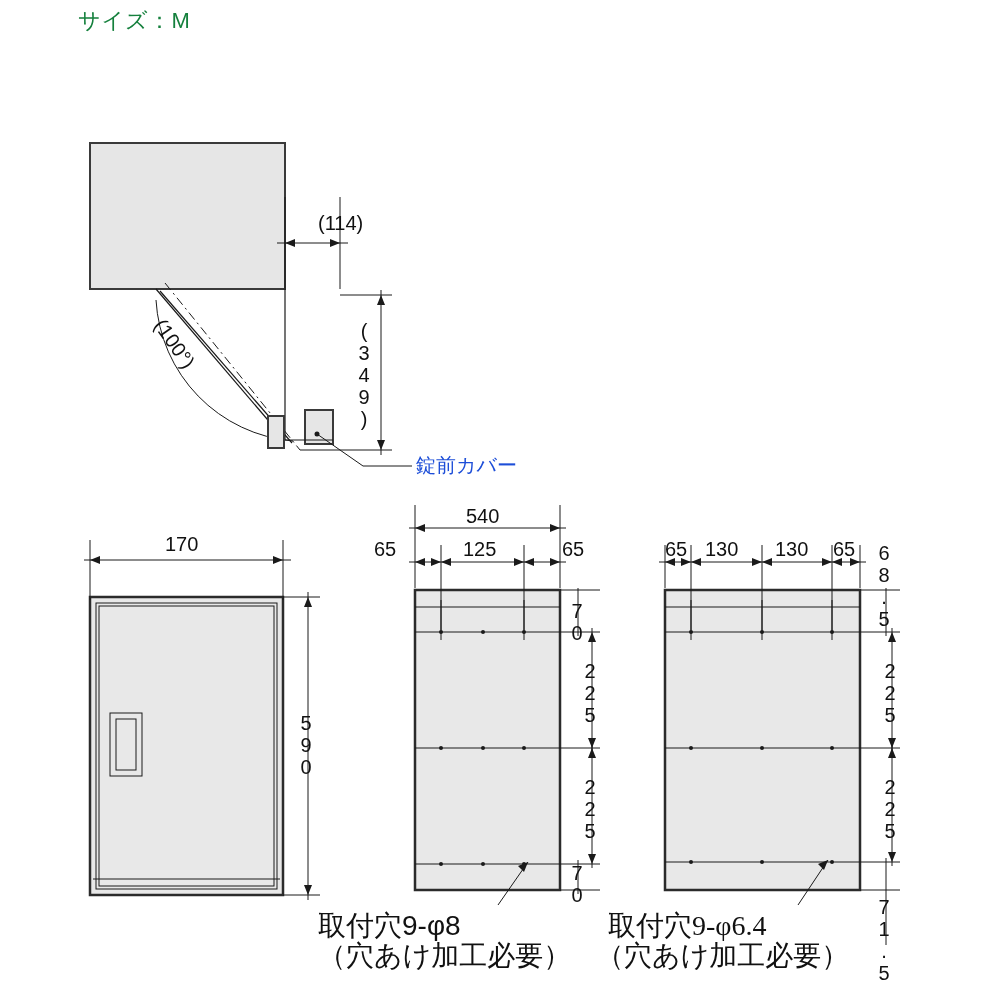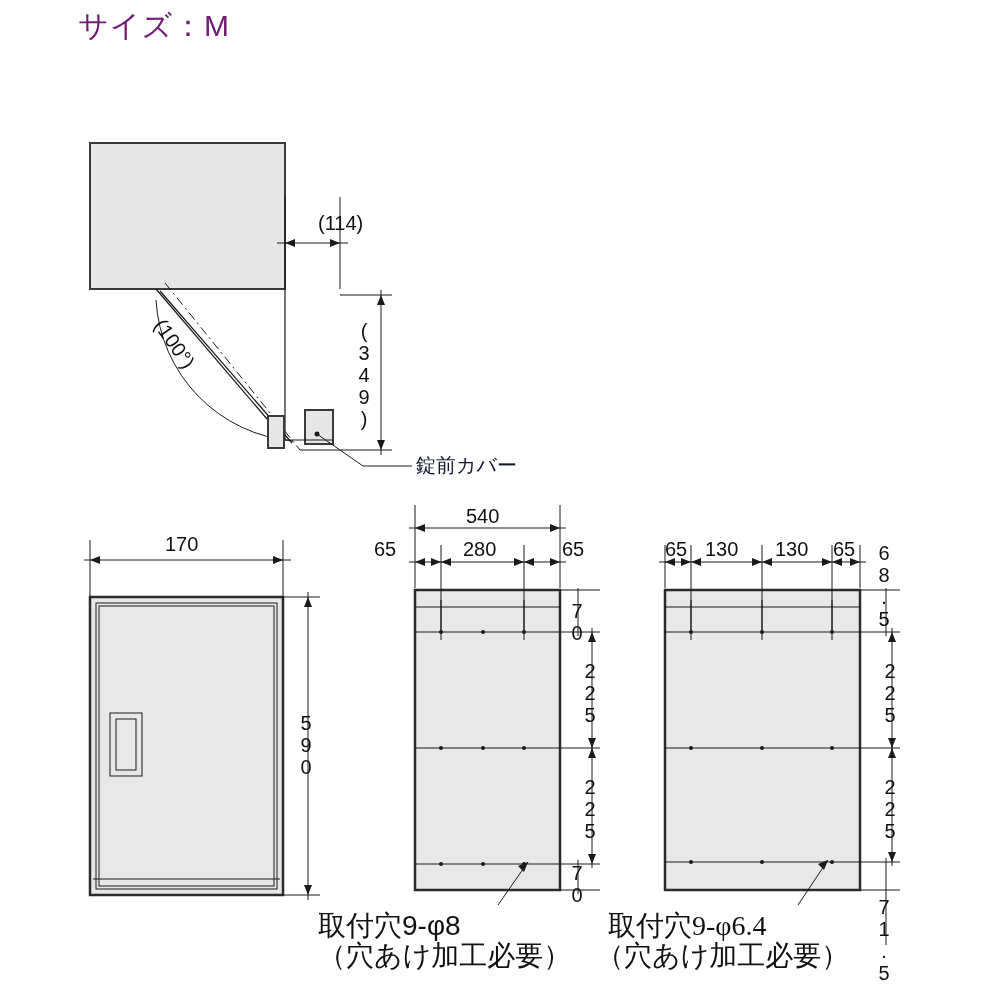--- a/index.html
+++ b/index.html
@@ -15,23 +15,23 @@
     position: relative;
     width: 984px;
     height: 984px;
     background: #ffffff;
     overflow: hidden;
   }
   .abs { position: absolute; }
   .title {
     left: 78px;
     top: 6px;
-    font-size: 30px;
+    font-size: 22px;
     letter-spacing: 1px;
-    color: #701a75;
+    color: #15803d;
     white-space: nowrap;
   }
   .note {
     left: 474px;
     top: 130px;
     width: 440px;
     font-size: 27px;
     line-height: 1.42;
     color: #111;
     letter-spacing: 0.5px;
@@ -41,21 +41,21 @@
     color: #111;
     white-space: nowrap;
   }
   .dim.vert {
     writing-mode: vertical-rl;
     text-orientation: upright;
     letter-spacing: 0px;
   }
   .lbl {
     font-size: 20px;
-    color: #0f172a;
+    color: #1d4ed8;
     white-space: nowrap;
   }
   .lbl2 {
     font-size: 28px;
     color: #111;
     line-height: 1.25;
     white-space: nowrap;
   }
   svg { position: absolute; left: 0; top: 0; }
   .panel-fill { fill: #e6e6e6; stroke: #3a3a3a; stroke-width: 2; }
@@ -248,21 +248,21 @@
   <div class="abs dim" style="left:287px; top:212px;margin-left:31px;">(114)</div>
   <div class="abs dim" style="left:168px; top:315px; transform:rotate(55deg); transform-origin:left top;">(100°)</div>
   <div class="abs dim vert" style="left:352px; top:320px;">(349)</div>
   <div class="abs lbl" style="left:416px; top:452px;">錠前カバー</div>
 
   <div class="abs dim" style="left:165px; top:533px;">170</div>
   <div class="abs dim vert" style="left:294px; top:712px;">590</div>
 
   <div class="abs dim" style="left:466px; top:505px;">540</div>
   <div class="abs dim" style="left:374px; top:538px;">65</div>
-  <div class="abs dim" style="left:463px; top:538px;">280</div>
+  <div class="abs dim" style="left:463px; top:538px;">125</div>
   <div class="abs dim" style="left:562px; top:538px;">65</div>
   <div class="abs dim vert" style="left:565px; top:600px;">70</div>
   <div class="abs dim vert" style="left:578px; top:660px;">225</div>
   <div class="abs dim vert" style="left:578px; top:776px;">225</div>
   <div class="abs dim vert" style="left:565px; top:862px;">70</div>
 
   <div class="abs lbl2" style="left:318px; top:908px;">取付穴9-φ8</div>
   <div class="abs lbl2" style="left:318px; top:938px;">（穴あけ加工必要）</div>
 
   <div class="abs dim" style="left:665px; top:538px;">65</div>

